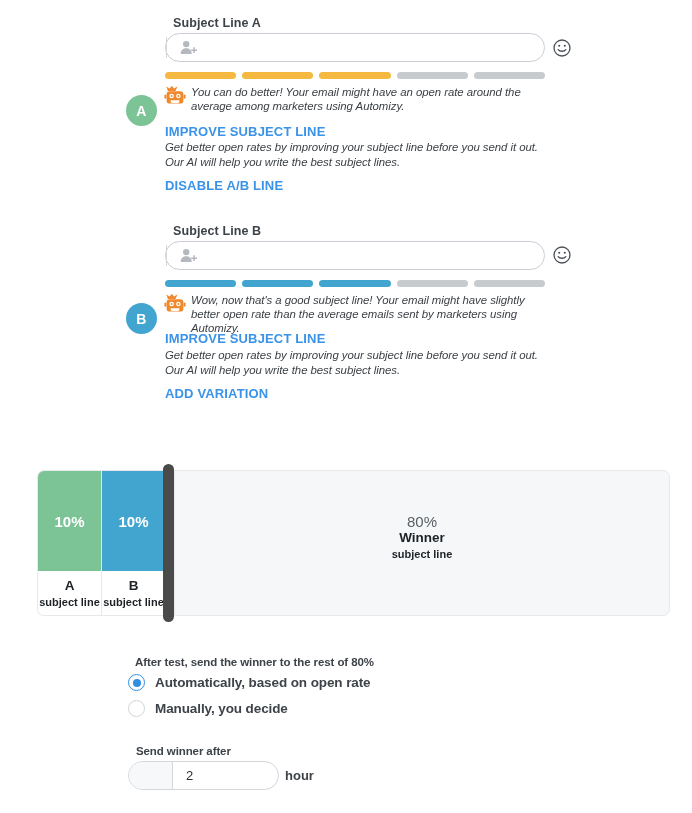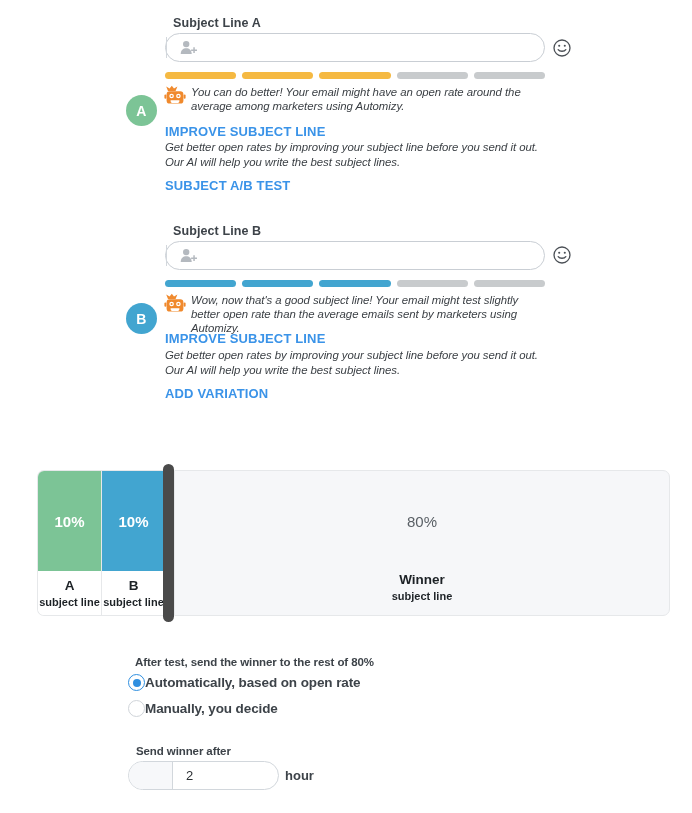--- a/index.html
+++ b/index.html
@@ -222,21 +222,20 @@
     flex-direction: column;
     align-items: center;
   }
   .split-right .pct {
     margin-top: 42px;
     font-size: 15px;
     color: #5a6066;
     font-weight: 400;
   }
   .split-right .win {
-    margin-top: 42px;
     font-size: 13.5px;
     font-weight: 700;
     color: #1d2226;
   }
   .split-right .winsub {
     margin-top: 3px;
     font-size: 11px;
     font-weight: 700;
     color: #1d2226;
   }
@@ -249,20 +248,21 @@
     font-size: 11.5px;
     font-weight: 700;
     color: #3d4349;
     letter-spacing: -.1px;
   }
   .radio-row {
     position: absolute;
     left: 128px;
     display: flex;
     align-items: center;
+    gap: 10px;
     cursor: pointer;
   }
   .radio-row.r1 { top: 674px; }
   .radio-row.r2 { top: 700px; }
   .radio {
     width: 17px;
     height: 17px;
     border-radius: 50%;
     border: 1px solid #cfd4d9;
     background: #fff;
@@ -379,21 +379,21 @@
     <rect x="19.6" y="9.4" width="2" height="4.4" rx="1" fill="#f0892c"></rect>
   </svg>
 </div>
 
 <div class="hint-text" style="top:85px">You can do better! Your email might have an open rate around the average among marketers using Automizy.</div>
 
 <div class="link" style="top:124px">IMPROVE SUBJECT LINE</div>
 
 <div class="desc" style="top:140px">Get better open rates by improving your subject line before you send it out. Our AI will help you write the best subject lines.</div>
 
-<div class="link" style="top:178px">SUBJECT A/B TEST</div>
+<div class="link" style="top:178px">DISABLE A/B LINE</div>
 
 <div class="badge badge-b">
   <span>B</span>
 </div>
 
 <div class="field-label" style="top:224px">Subject Line B</div>
 
 <div class="input-pill" style="top:241px">
   <div class="divider"></div>
   <div class="person-btn">
@@ -429,21 +429,21 @@
     <circle cx="7.6" cy="11" r="2.3" fill="#ffffff"></circle>
     <circle cx="14.4" cy="11" r="2.3" fill="#ffffff"></circle>
     <circle cx="7.6" cy="11" r="1.05" fill="#f0892c"></circle>
     <circle cx="14.4" cy="11" r="1.05" fill="#f0892c"></circle>
     <path d="M6.6 15.2 h8.8 v1.1 a1.6 1.6 0 0 1 -1.6 1.6 h-5.6 a1.6 1.6 0 0 1 -1.6 -1.6 z" fill="#ffffff"></path>
     <rect x="0.4" y="9.4" width="2" height="4.4" rx="1" fill="#f0892c"></rect>
     <rect x="19.6" y="9.4" width="2" height="4.4" rx="1" fill="#f0892c"></rect>
   </svg>
 </div>
 
-<div class="hint-text" style="top:293px">Wow, now that's a good subject line! Your email might test slightly better open rate than the average emails sent by marketers using Automizy.</div>
+<div class="hint-text" style="top:293px">Wow, now that's a good subject line! Your email might have slightly better open rate than the average emails sent by marketers using Automizy.</div>
 
 <div class="link" style="top:331px">IMPROVE SUBJECT LINE</div>
 
 <div class="desc" style="top:348px">Get better open rates by improving your subject line before you send it out. Our AI will help you write the best subject lines.</div>
 
 <div class="link" style="top:386px">ADD VARIATION</div>
 
 <div class="split">
   <div class="split-left">
     <div class="split-col a">

